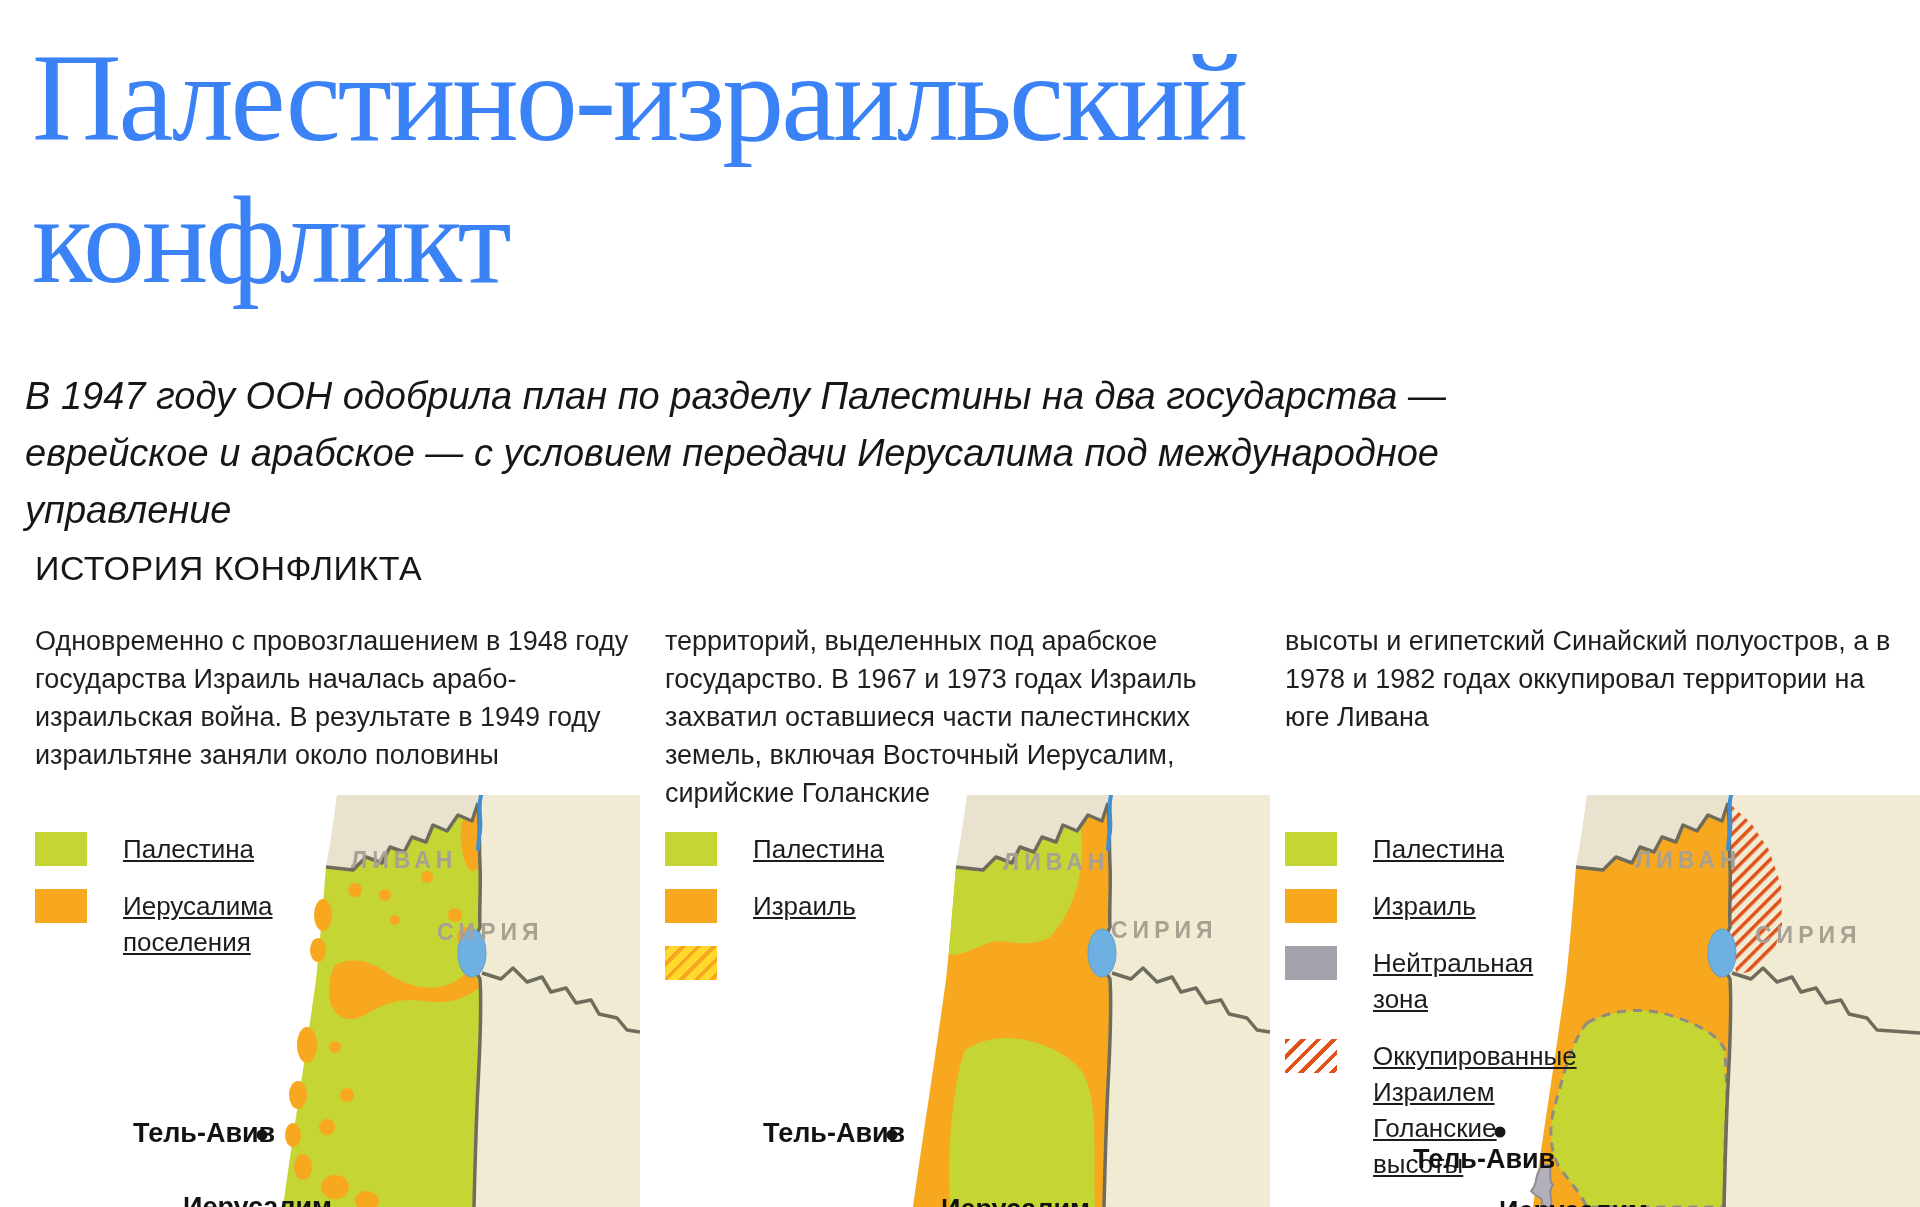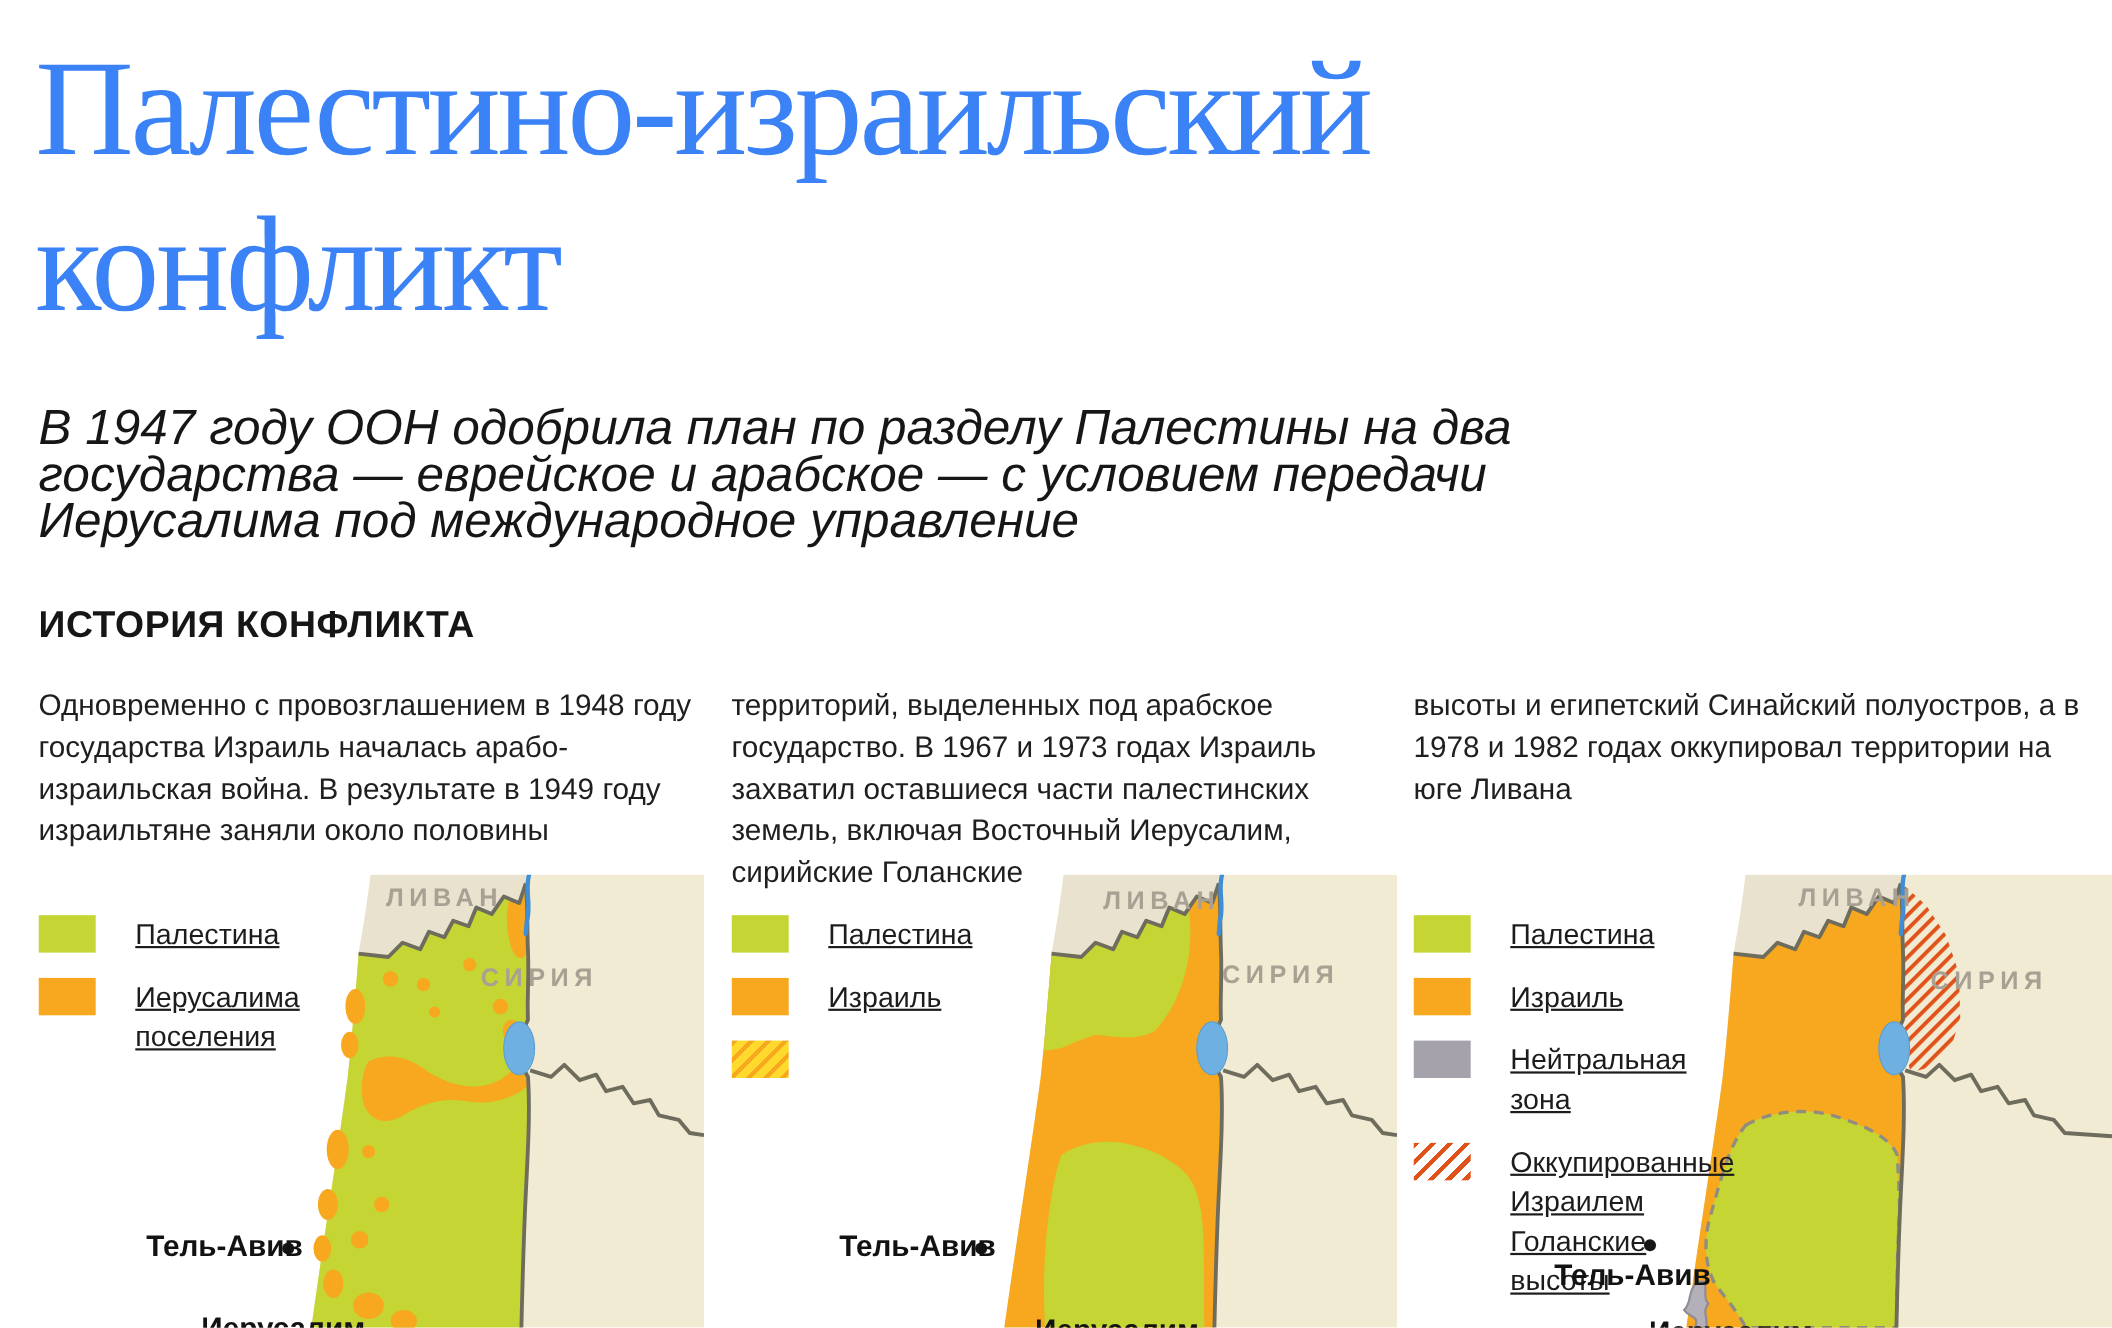--- a/index.html
+++ b/index.html
@@ -2,23 +2,23 @@
 <html lang="ru" style="--green: #c4d534; --orange: #f7a81f; --intl-yellow: #ffd92b; --neutral: #a5a2ab; --golan: #e0521a; --beige: #f2ebd3; --lebanon: #e9e2cf; --border: #6e6c5d; --lake: #6fb0e2; --river: #3f8ed6;"><head>
 <meta charset="utf-8">
 <style>
   html,body{margin:0;padding:0;background:#fff;}
   body{width:1920px;height:1207px;overflow:hidden;font-family:"Liberation Sans",sans-serif;color:#1c1c1c;}
   #stage{position:relative;width:1920px;height:1207px;background:#fff;}
 
   
   .title{position:absolute;left:32px;top:28px;font-family:"Liberation Serif","DejaVu Serif",serif;
          font-size:124px;line-height:142px;font-weight:400;letter-spacing:-3px;color:#3b82f6;}
-  .lead{position:absolute;left:35px;top:368px;width:1470px;font-style:italic;
-        font-size:45px;line-height:42px;color:#161616;}
-  .section-heading{position:absolute;left:35px;top:549px;font-size:34px;font-weight:700;
+  .lead{position:absolute;left:25px;top:368px;width:1470px;font-style:italic;
+        font-size:38px;line-height:57px;color:#161616;}
+  .section-heading{position:absolute;left:35px;top:549px;font-size:34px;font-weight:400;
         letter-spacing:.5px;color:#161616;}
   .col{position:absolute;top:622px;width:615px;font-size:27px;line-height:38px;color:#1f1f1f;}
   .col1{left:35px;} .col2{left:665px;} .col3{left:1285px;}
 
   
   .panel{position:absolute;top:795px;height:412px;overflow:hidden;}
   .p1{left:35px;width:605px;} .p2{left:665px;width:605px;} .p3{left:1285px;width:635px;}
   .panel svg{position:absolute;left:0;top:0;}
 
   
@@ -26,21 +26,21 @@
   .legend-item{display:flex;margin-bottom:21px;text-decoration:underline;}
   .swatch{flex:0 0 52px;width:52px;height:34px;margin-right:36px;margin-top:1px;}
   .legend-label{font-size:26px;line-height:36px;width:215px;color:#1c1c1c;}
   .sw-palestine{background:var(--green);}
   .sw-israel{background:var(--orange);}
   .sw-intl{background:repeating-linear-gradient(135deg,var(--orange) 0 4px,var(--intl-yellow) 4px 11px);}
   .sw-neutral{background:var(--neutral);}
   .sw-golan{background:repeating-linear-gradient(135deg,var(--golan) 0 4px,#ffffff 4px 11px);}
 
   
-  .country-label{position:absolute;font-size:23px;font-weight:700;letter-spacing:5px;color:#a8a193;}
+  .country-label{position:absolute;font-size:23px;font-weight:700;letter-spacing:5px;color:#a8a193;margin-top:44px;}
   .city-label{position:absolute;font-size:27px;font-weight:700;color:#121212;white-space:nowrap;}
   .p1 .lbl-lebanon{left:316px;top:8px;}  .p1 .lbl-syria{left:402px;top:80px;}
   .p2 .lbl-lebanon{left:338px;top:10px;} .p2 .lbl-syria{left:446px;top:78px;}
   .p3 .lbl-lebanon{left:350px;top:8px;}  .p3 .lbl-syria{left:470px;top:83px;}
   .p1 .lbl-telaviv{left:98px;top:323px;width:122px;text-align:right;}
   .p2 .lbl-telaviv{left:98px;top:323px;width:122px;text-align:right;}
   .p3 .lbl-telaviv{left:128px;top:349px;}
   .p1 .lbl-jeru{left:148px;top:397px;} .p2 .lbl-jeru{left:276px;top:399px;} .p3 .lbl-jeru{left:214px;top:401px;}
 
   

